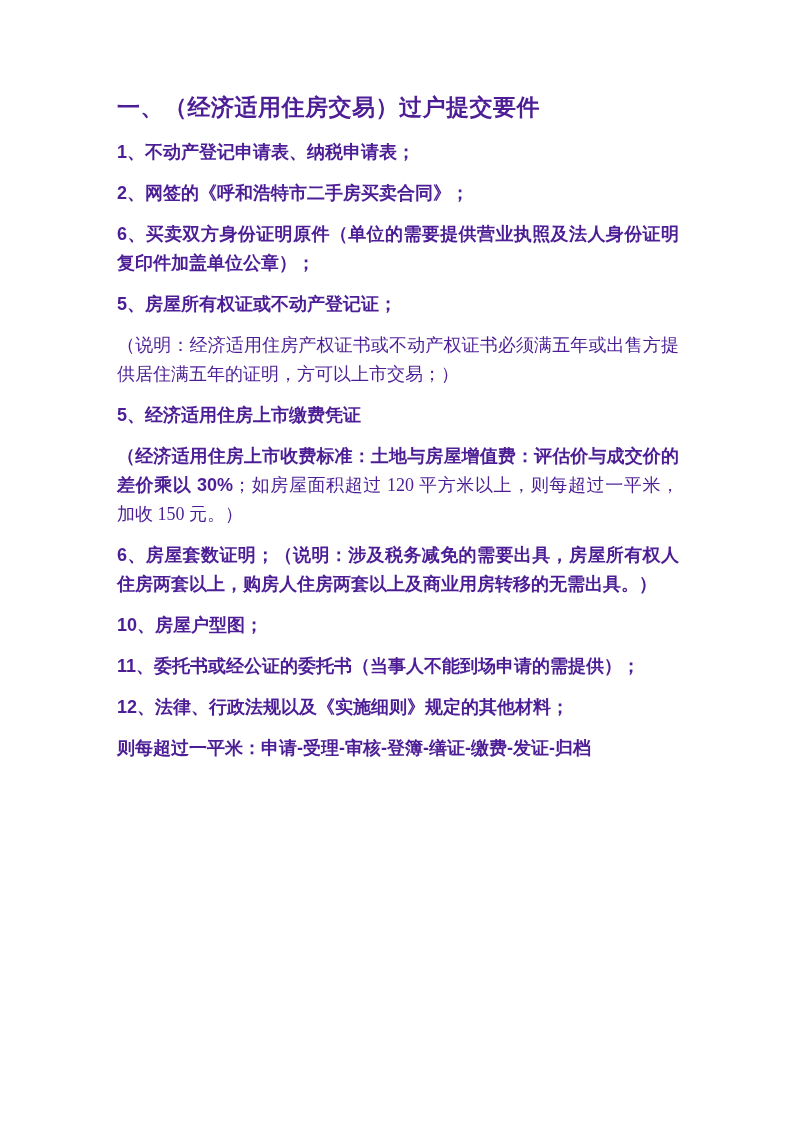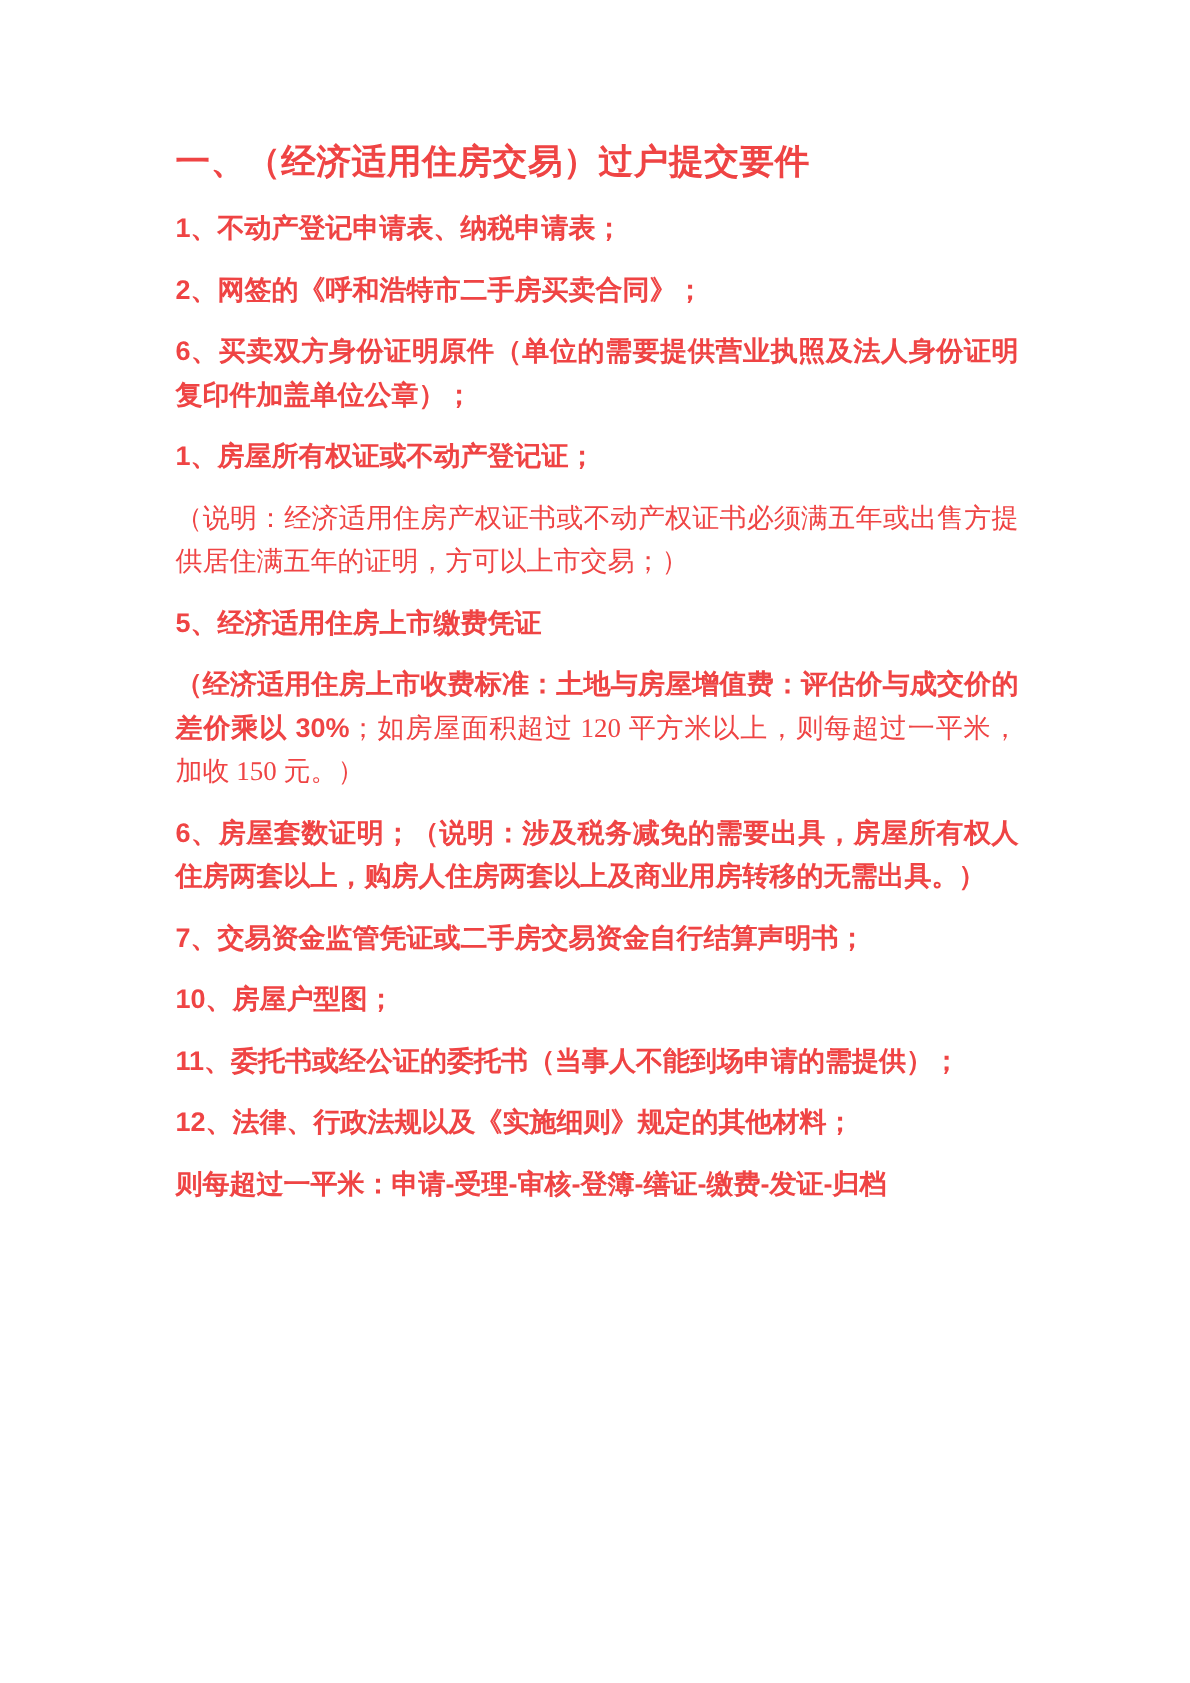--- a/index.html
+++ b/index.html
@@ -5,21 +5,21 @@
   html, body {
     margin: 0;
     padding: 0;
     background: #ffffff;
   }
   .page {
     position: relative;
     width: 768px;
     height: 1122px;
     background: #ffffff;
-    color: #ef4444;
+    color: #4c1d95;
     overflow: hidden;
   }
   .content {
     position: absolute;
     left: 117px;
     top: 92px;
     width: 562px;
   }
   .doc-title {
     font-family: "Liberation Sans", "DejaVu Sans", sans-serif;
@@ -52,31 +52,30 @@
   <div class="content">
 
     <h1 class="doc-title">一、（经济适用住房交易）过户提交要件</h1>
 
     <p class="para"><span class="b">1、不动产登记申请表、纳税申请表；</span></p>
 
     <p class="para"><span class="b">2、网签的《呼和浩特市二手房买卖合同》；</span></p>
 
     <p class="para"><span class="b">6、买卖双方身份证明原件（单位的需要提供营业执照及法人身份证明复印件加盖单位公章）；</span></p>
 
-    <p class="para"><span class="b">1、房屋所有权证或不动产登记证；</span></p>
+    <p class="para"><span class="b">5、房屋所有权证或不动产登记证；</span></p>
 
     <p class="para"><span class="r">（说明：经济适用住房产权证书或不动产权证书必须满五年或出售方提供居住满五年的证明，方可以上市交易；）</span></p>
 
     <p class="para"><span class="b">5、经济适用住房上市缴费凭证</span></p>
 
     <p class="para"><span class="b">（经济适用住房上市收费标准：土地与房屋增值费：评估价与成交价的差价乘以 30%</span><span class="serif">；如房屋面积超过 120 平方米以上，则每超过一平米，加收 150 元。）</span></p>
 
     <p class="para"><span class="b">6、房屋套数证明；（说明：涉及税务减免的需要出具，房屋所有权人住房两套以上，购房人住房两套以上及商业用房转移的无需出具。）</span></p>
 
-    <p class="para"><span class="b">7、交易资金监管凭证或二手房交易资金自行结算声明书；</span></p>
 
 
 
     <p class="para"><span class="b">10、房屋户型图；</span></p>
 
     <p class="para"><span class="b">11、委托书或经公证的委托书（当事人不能到场申请的需提供）；</span></p>
 
     <p class="para"><span class="b">12、法律、行政法规以及《实施细则》规定的其他材料；</span></p>
 
     <p class="para"><span class="b">则每超过一平米：申请-受理-审核-登簿-缮证-缴费-发证-归档</span></p>

